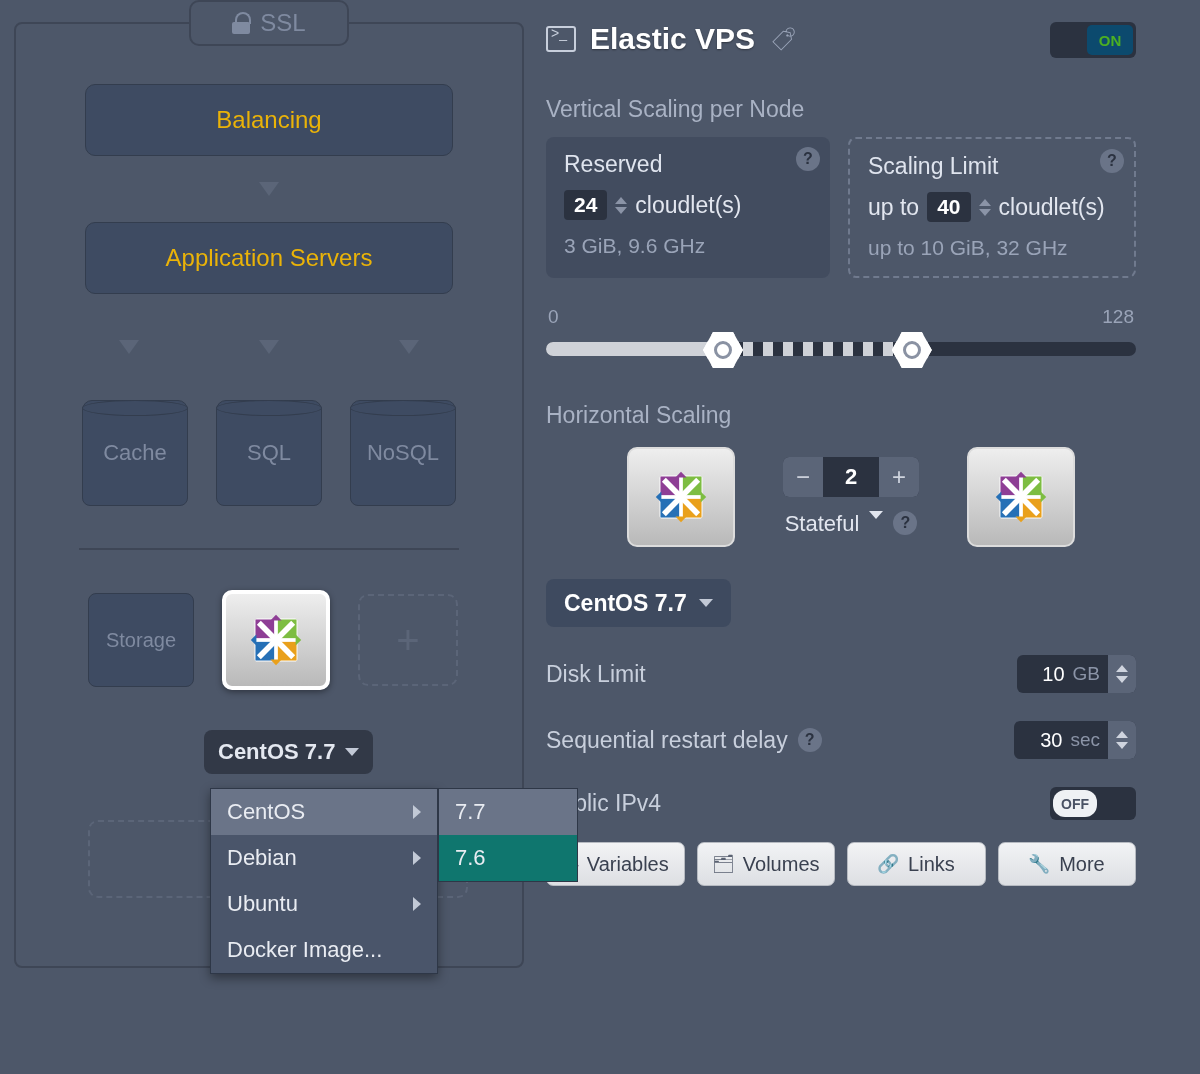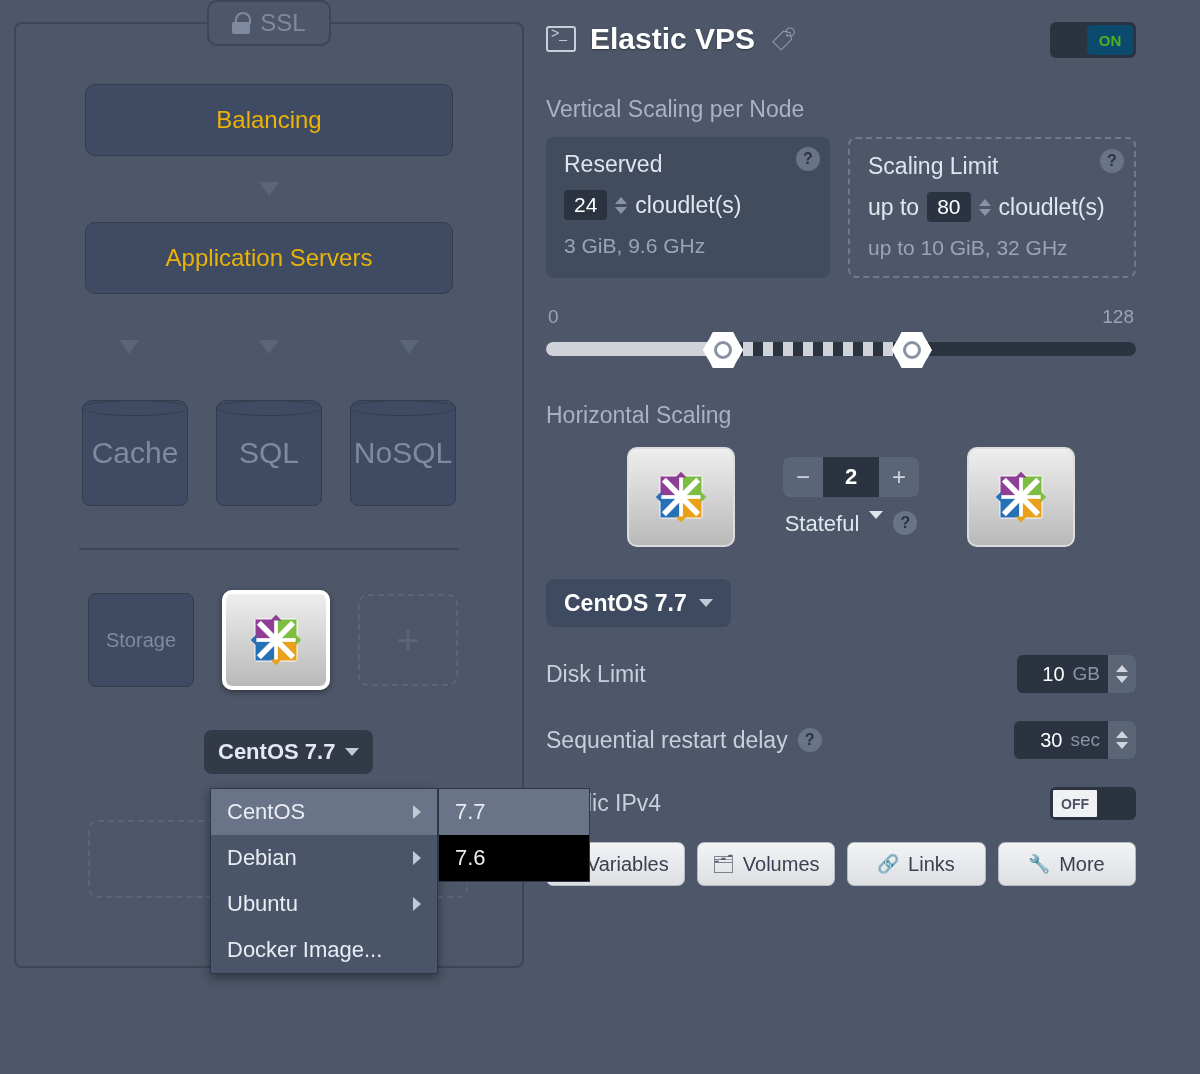--- a/index.html
+++ b/index.html
@@ -18,21 +18,21 @@
     left: 14px; top: 22px;
     width: 510px; height: 946px;
     border: 2px solid #3e4656;
     border-radius: 8px;
     padding-top: 60px;
   }
   .ssl-chip {
     position: absolute;
     left: 50%; transform: translateX(-50%);
     top: -24px;
-    width: 124px; height: 46px;
+    width: 160px; height: 46px;
     background: #4d5769;
     border: 2px solid #3e4656;
     border-radius: 10px;
     display: flex; align-items: center; justify-content: center;
     gap: 10px;
     color: #7f8aa0;
     font-size: 24px;
     font-weight: 500;
   }
   .lock-icon { width: 18px; height: 22px; display: inline-block; position: relative; }
@@ -65,21 +65,21 @@
   }
   .arrow-row { display: flex; justify-content: space-around; width: 420px; margin: 20px auto; }
 
   .db-row { display: flex; justify-content: center; gap: 28px; margin-top: 6px; }
   .db-tile {
     width: 106px; height: 106px;
     border: 1px solid #333d4e;
     background: #3e4b62;
     border-radius: 10px 10px 8px 8px;
     display: flex; align-items: center; justify-content: center;
-    font-size: 30px; color: #7f8aa0;
+    font-size: 22px; color: #7f8aa0;
     position: relative;
   }
   .db-tile::before {
     content: ""; position: absolute; top: -1px; left: -1px; right: -1px;
     height: 14px; background: #3e4b62;
     border: 1px solid #333d4e;
     border-radius: 50%;
   }
 
   .hr-sep {
@@ -146,21 +146,21 @@
   }
   .menu-item.hi { background: #6a7488; }
   .menu-item .tri {
     width: 0; height: 0;
     border-top: 7px solid transparent;
     border-bottom: 7px solid transparent;
     border-left: 8px solid #c2c9d6;
   }
   .submenu {
     position: absolute; left: 438px; top: 788px;
-    width: 152px; background: #000000;
+    width: 140px; background: #0f766e;
     border: 1px solid #2e3747;
     z-index: 51;
   }
   .submenu .menu-item.hi { background: #6a7488; }
 
   
   .extra-row {
     position: absolute; left: 72px; top: 796px;
     width: 380px; height: 78px;
     border: 2px dashed #5b6578; border-radius: 10px;
@@ -207,21 +207,21 @@
   .s-card h4 { font-size: 23px; color: #dfe4ee; font-weight: 400; margin-bottom: 12px; }
   .help-q {
     position: absolute; right: 10px; top: 10px;
     width: 24px; height: 24px; border-radius: 50%;
     background: #6a7488; color: #2b3240;
     display: flex; align-items: center; justify-content: center;
     font-size: 16px; font-weight: 700;
   }
   .cloudlet-line { display: flex; align-items: center; gap: 8px; font-size: 23px; color: #e2e6ef; }
   .num-box {
-    background: #2b3240; color: #fff; font-weight: 400;
+    background: #2b3240; color: #fff; font-weight: 700;
     padding: 3px 10px; border-radius: 4px;
     font-size: 21px;
   }
   .stepper-caret { display: flex; flex-direction: column; gap: 3px; }
   .stepper-caret .u, .stepper-caret .d {
     width: 0; height: 0;
     border-left: 6px solid transparent; border-right: 6px solid transparent;
   }
   .stepper-caret .u { border-bottom: 7px solid #8b94a7; }
   .stepper-caret .d { border-top: 7px solid #8b94a7; }
@@ -306,21 +306,21 @@
     display: flex; flex-direction: column; align-items: center; justify-content: center; gap: 4px;
   }
   .stepper-field .arrows .u { border-bottom-color: #cfd4de; }
   .stepper-field .arrows .d { border-top-color: #cfd4de; }
 
   .off-toggle {
     width: 86px; height: 33px; background: #2b3240; border-radius: 6px;
     display: flex; align-items: center; padding: 3px;
   }
   .off-toggle .knob {
-    width: 44px; height: 27px; background: #eff1f4; border-radius: 1px;
+    width: 44px; height: 27px; background: #eff1f4; border-radius: 12px;
     display: flex; align-items: center; justify-content: center;
     font-size: 14px; font-weight: 700; color: #4a5264;
   }
 
   .btn-row { display: flex; gap: 12px; margin-top: 22px; }
   .tool-btn {
     flex: 1; height: 44px;
     background: linear-gradient(#f2f3f5,#dddfe3);
     border: 1px solid #b6bac1; border-radius: 7px;
     display: flex; align-items: center; justify-content: center; gap: 8px;
@@ -468,21 +468,21 @@
           </span>
         <span>cloudlet(s)</span>
       </div>
       <div class="spec">3 GiB, 9.6 GHz</div>
     </div>
     <div class="s-card dashed">
       <div class="help-q">?</div>
       <h4>Scaling Limit</h4>
       <div class="cloudlet-line">
         <span>up to</span>
-        <span class="num-box">80</span>
+        <span class="num-box">40</span>
         <span class="stepper-caret">
             <span class="u"></span>
             <span class="d"></span>
           </span>
         <span>cloudlet(s)</span>
       </div>
       <div class="spec">up to 10 GiB, 32 GHz</div>
     </div>
   </div>
 

